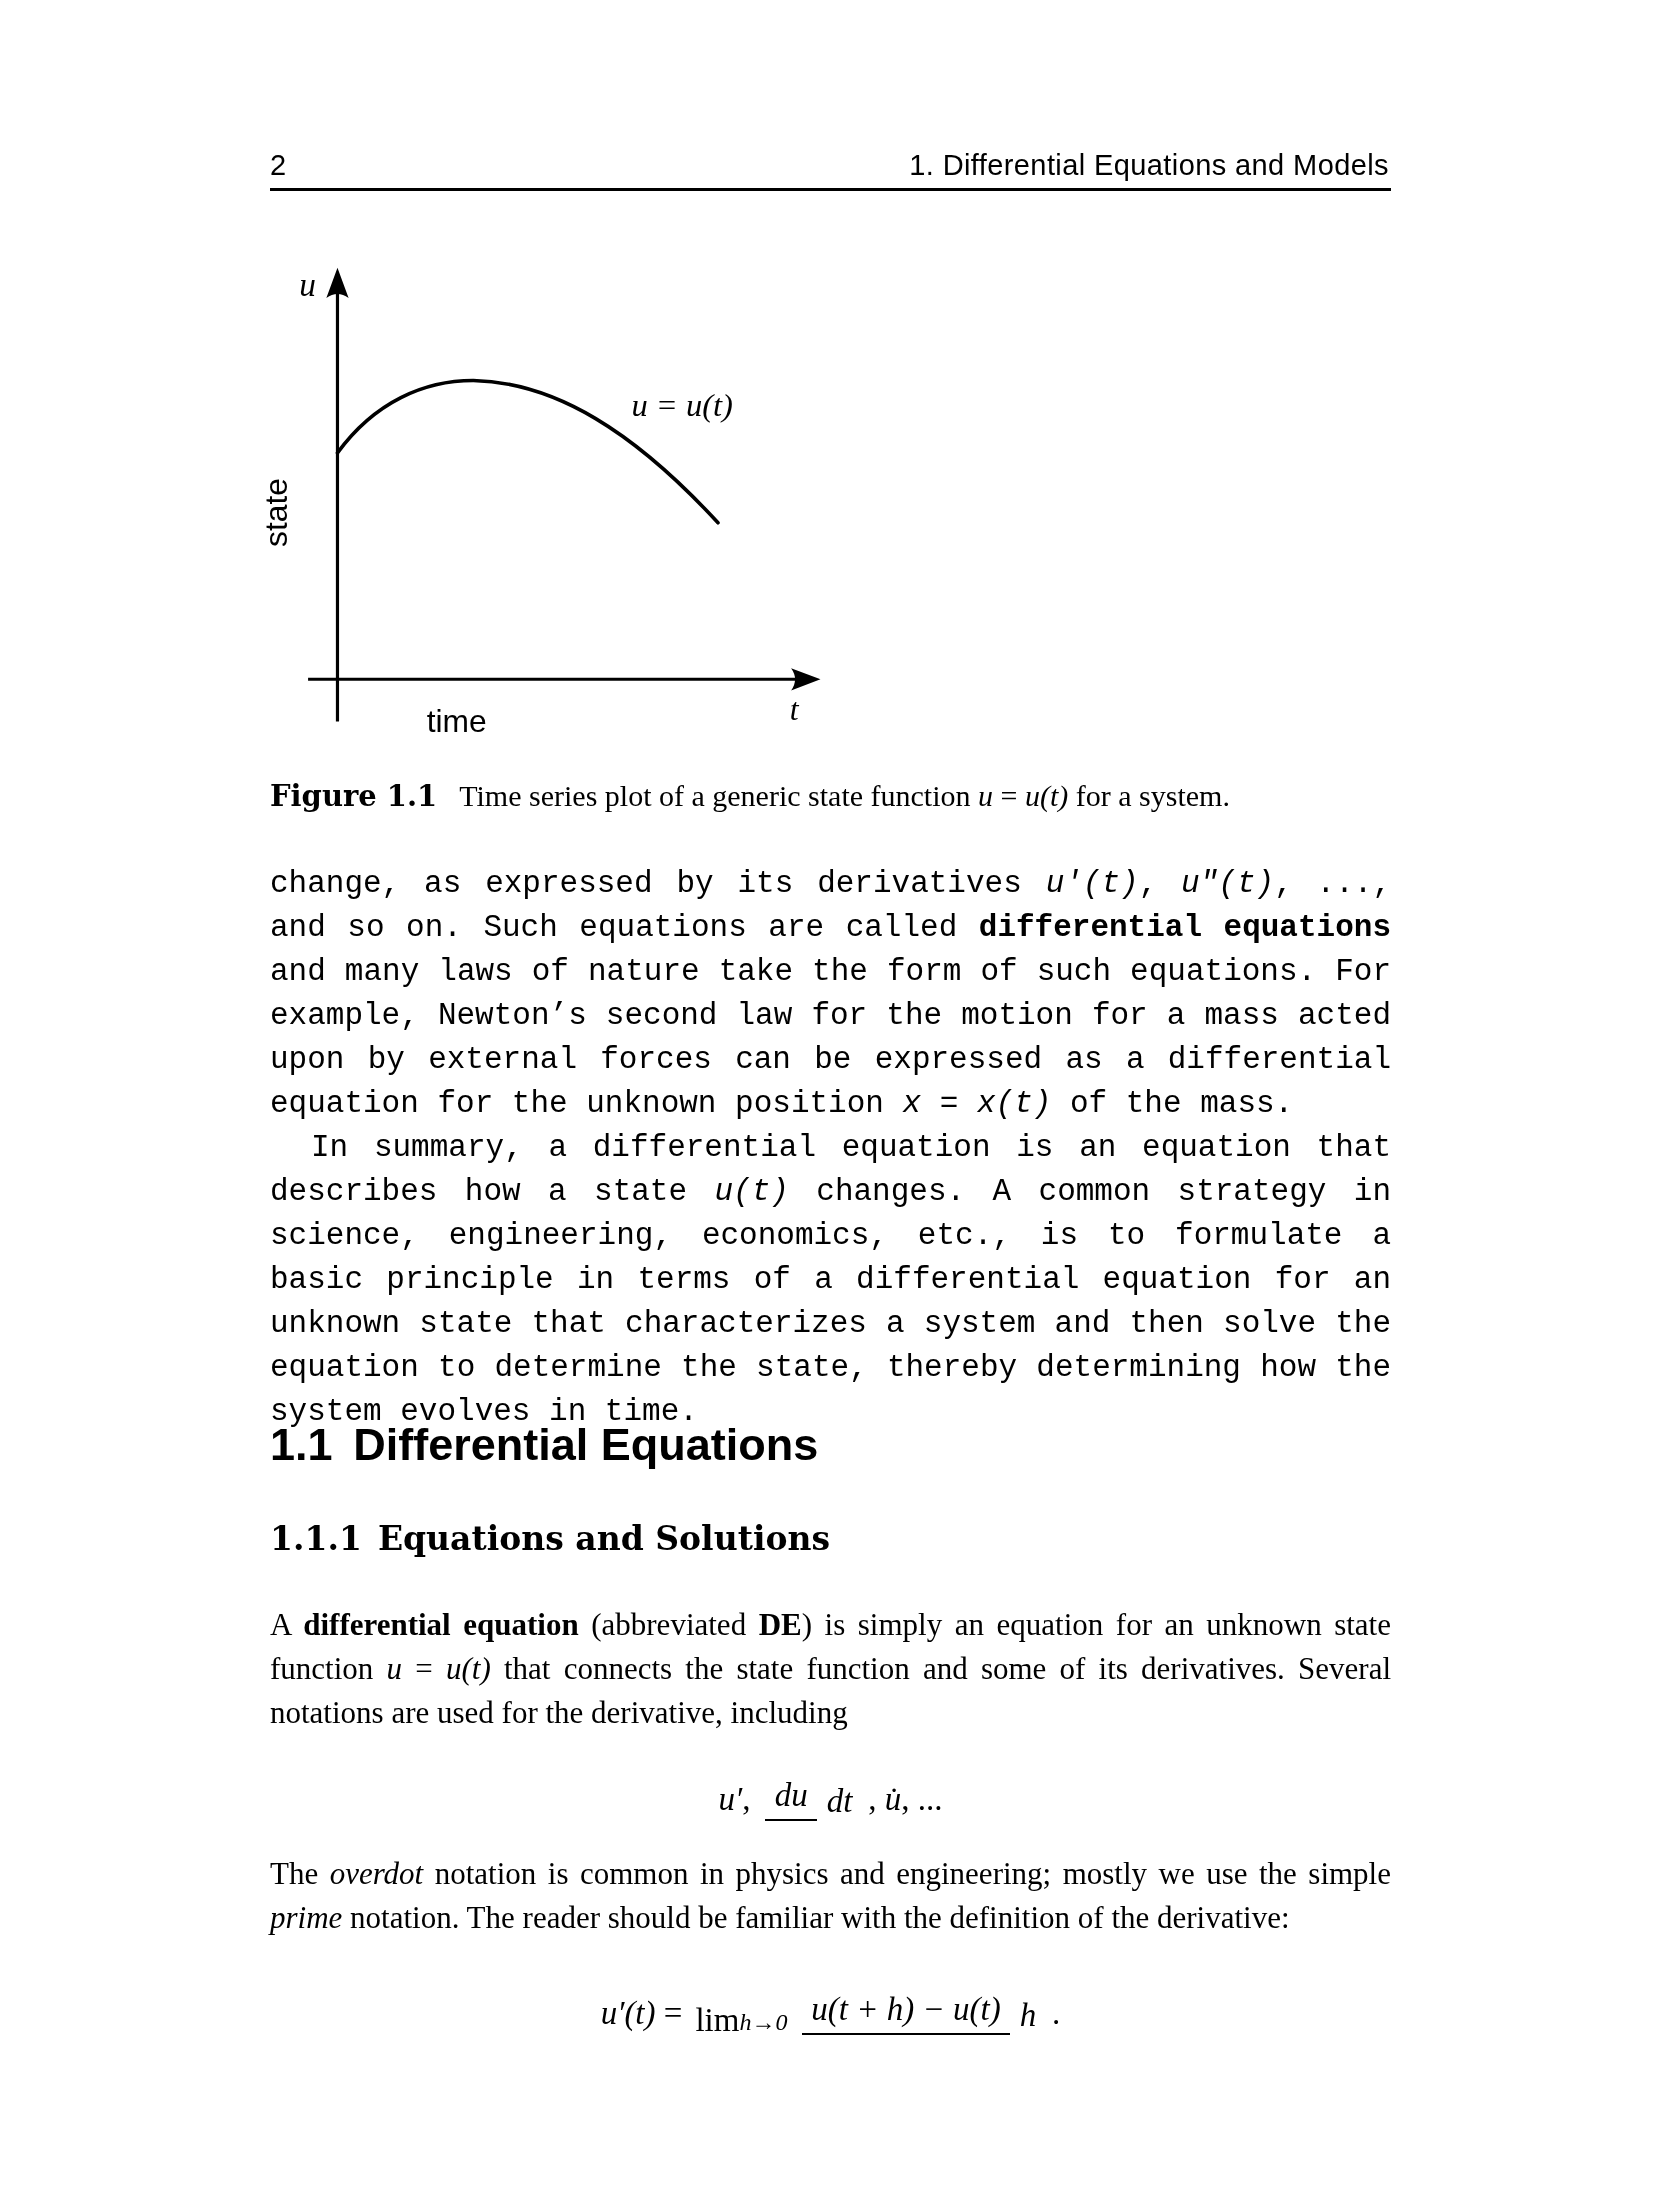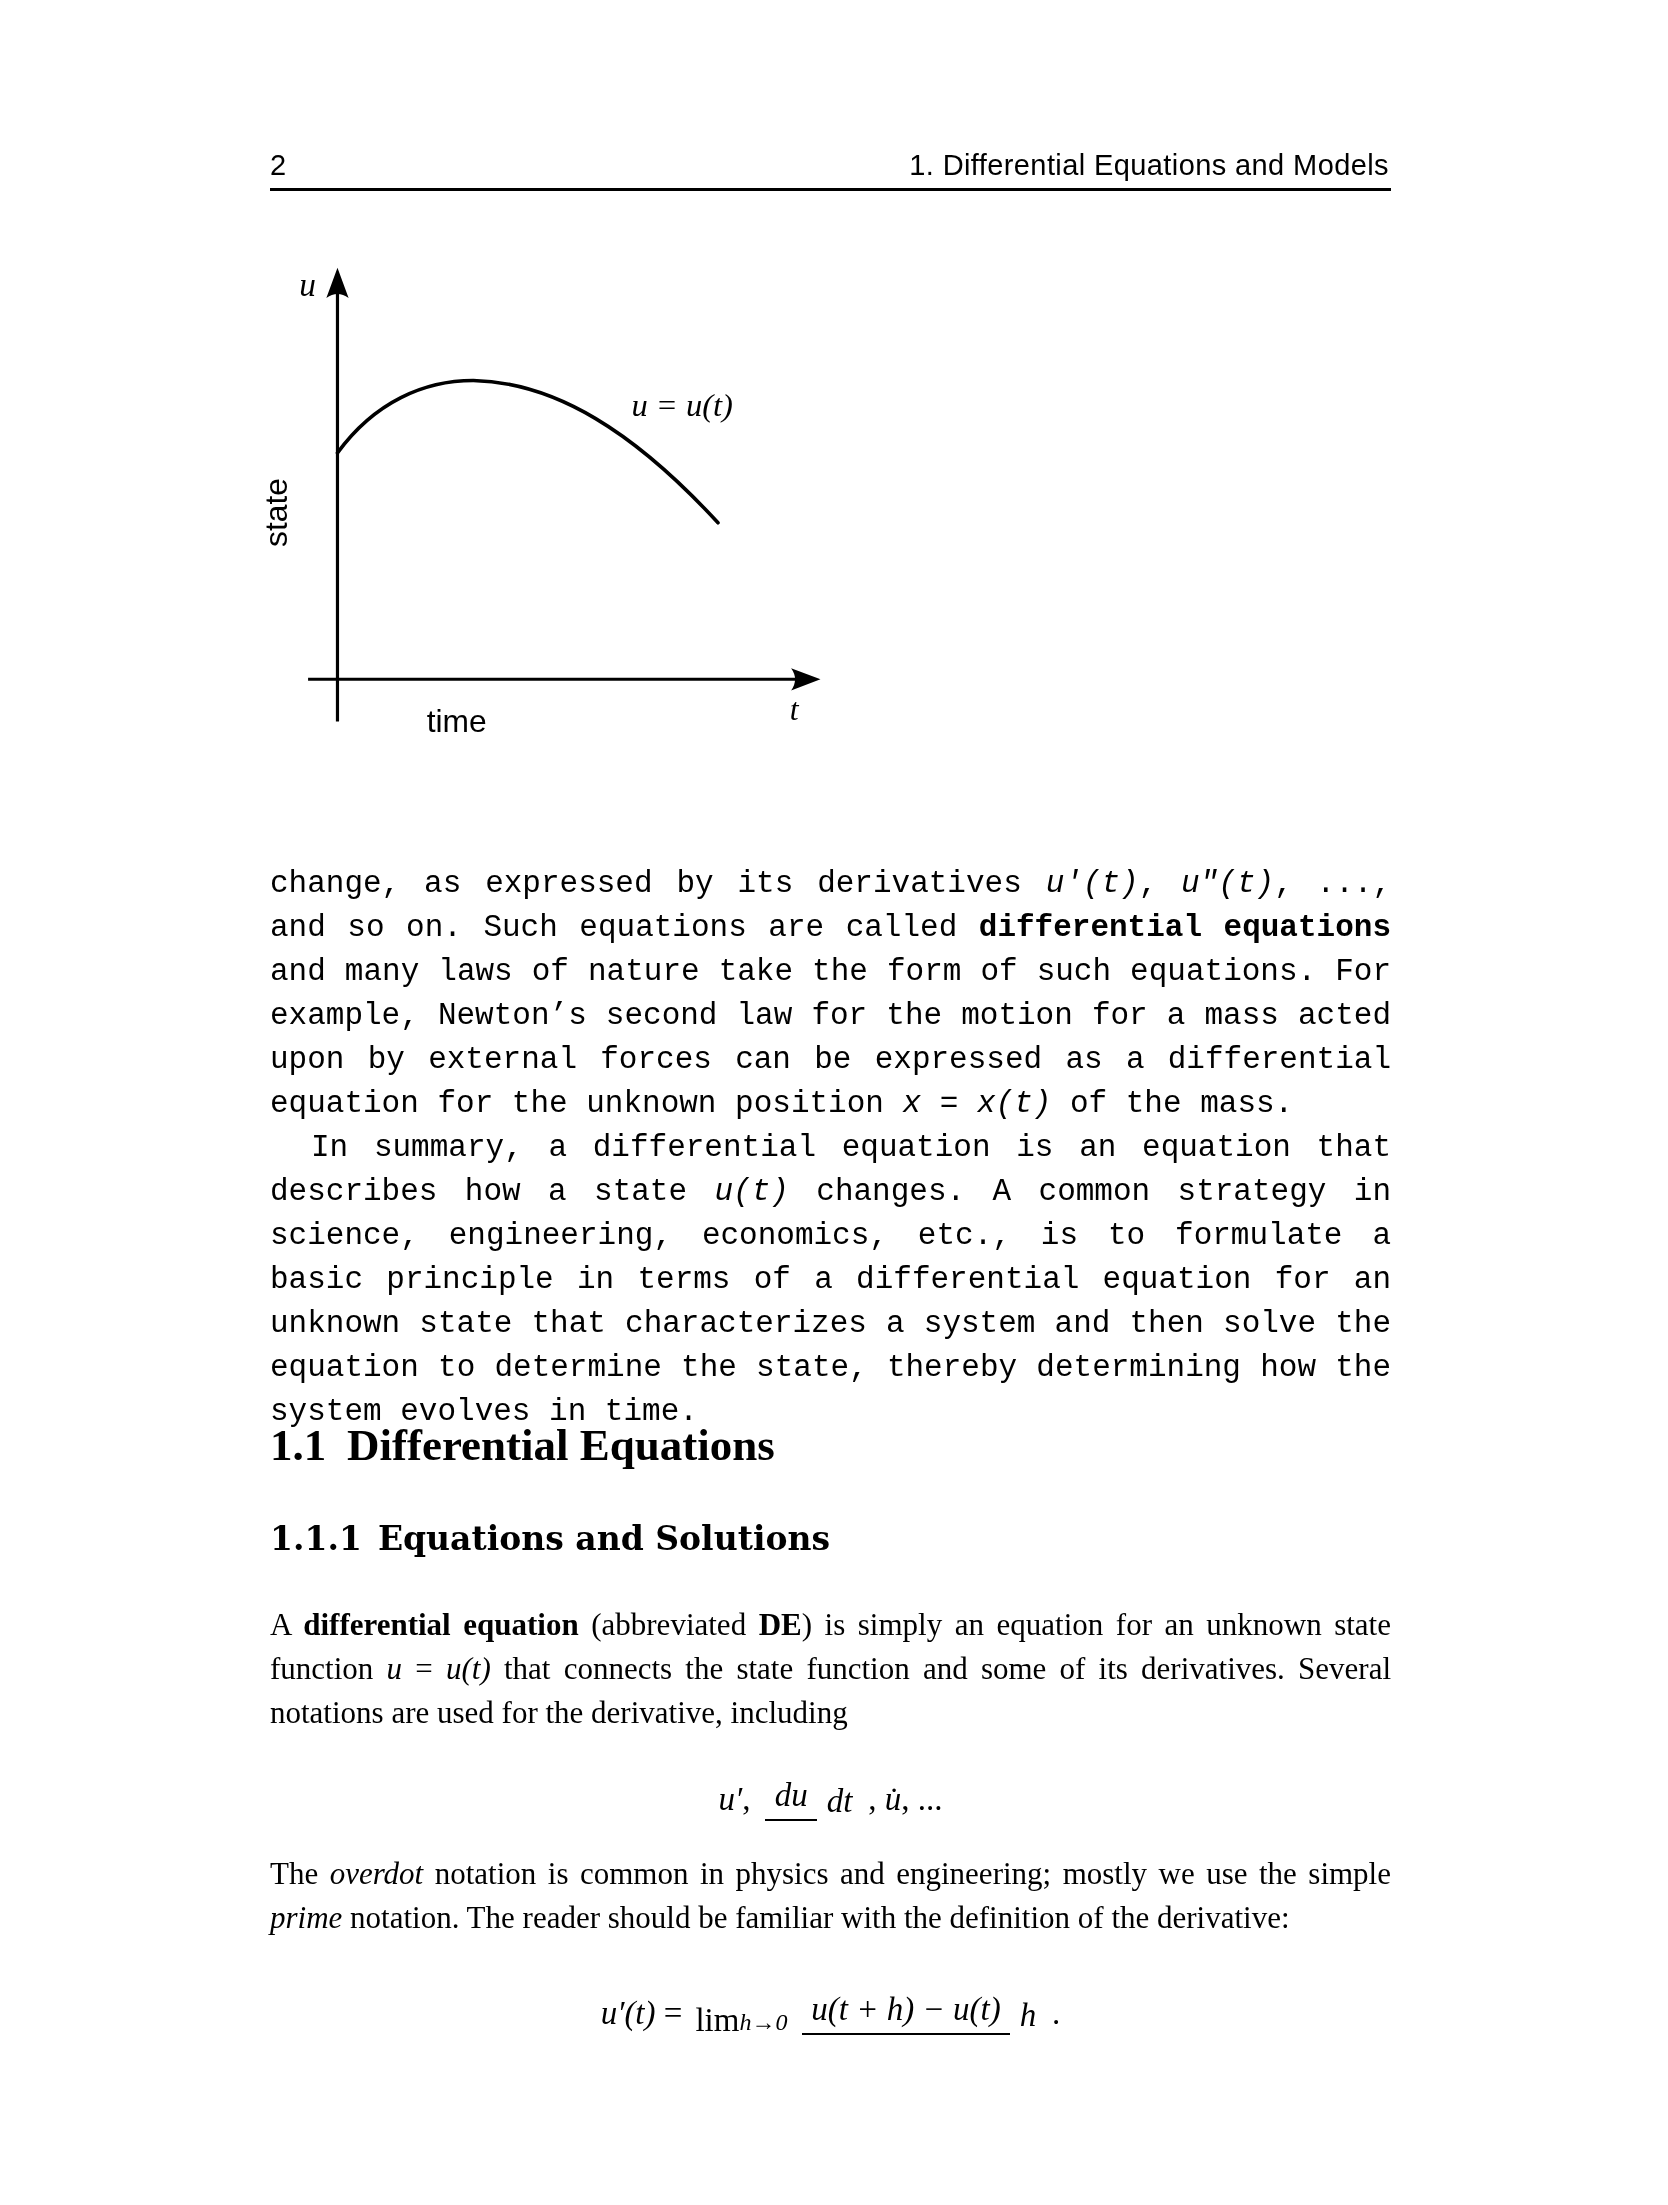--- a/index.html
+++ b/index.html
@@ -33,21 +33,21 @@
   
   .para{margin:0;text-align:justify;font-size:31px;line-height:44px;}
   .bodyflow{position:absolute;left:270px;top:862px;width:1121px;font-family:Liberation Mono, monospace;}
   .indent{text-indent:41px;}
   .s-i{font-style:italic;}
   .s-b{font-weight:700;}
 
   
   .section{
     position:absolute;left:270px;top:1421px;width:1121px;margin:0;
-    font-family:Liberation Serif, serif;font-weight:700;font-size:45px;line-height:48px;
+    font-family:Liberation Sans, sans-serif;font-weight:700;font-size:45px;line-height:48px;
   }
   .section .num{margin-right:20.7px;}
   .subsection{
     position:absolute;left:270px;top:1520px;width:1121px;margin:0;
     font-family:"DejaVu Serif",serif;font-weight:700;font-size:33px;line-height:38px;
   }
   .subsection .num{margin-right:16px;}
 
   .p3{position:absolute;left:270px;top:1603px;width:1121px;}
   .p4{position:absolute;left:270px;top:1852px;width:1121px;}
@@ -94,20 +94,23 @@
 
     <path d="M 425 570 C 472 506, 534 479, 596 479 C 700 481, 800 545, 904 658" fill="none" stroke="#000" stroke-width="4.5" stroke-linecap="round"></path>
 
     <text x="398" y="372" text-anchor="end" class="svg-math" font-size="42">u</text>
     <text x="362" y="645" text-anchor="middle" class="svg-sans" font-size="40" transform="rotate(-90 362 645)">state</text>
     <text x="575" y="922" text-anchor="middle" class="svg-sans" font-size="40">time</text>
     <text x="1000" y="906" text-anchor="middle" class="svg-math" font-size="40">t</text>
     <text x="795" y="524" class="svg-math" font-size="41">u = u(t)</text>
   </svg>
 
+  <p class="caption">
+    <span class="caption-tag">Figure 1.1</span><span class="caption-text"><span>Time series plot of a generic state function </span><span class="s-i">u</span><span> = </span><span class="s-i">u(t)</span><span> for a system.</span></span>
+  </p>
 
   <div class="bodyflow">
     <p class="para"><span>change, as expressed by its derivatives </span><span class="s-i">u′(t)</span><span>, </span><span class="s-i">u″(t)</span><span>, ..., and so on. Such equations are called </span><span class="s-b">differential equations</span><span> and many laws of nature take the form of such equations. For example, Newton’s second law for the motion for a mass acted upon by external forces can be expressed as a differential equation for the unknown position </span><span class="s-i">x</span><span> = </span><span class="s-i">x(t)</span><span> of the mass.</span></p>
     <p class="para indent"><span>In summary, a differential equation is an equation that describes how a state </span><span class="s-i">u(t)</span><span> changes. A common strategy in science, engineering, economics, etc., is to formulate a basic principle in terms of a differential equation for an unknown state that characterizes a system and then solve the equation to determine the state, thereby determining how the system evolves in time.</span></p>
   </div>
 
   <h1 class="section">
     <span class="num">1.1</span><span>Differential Equations</span>
   </h1>
 

